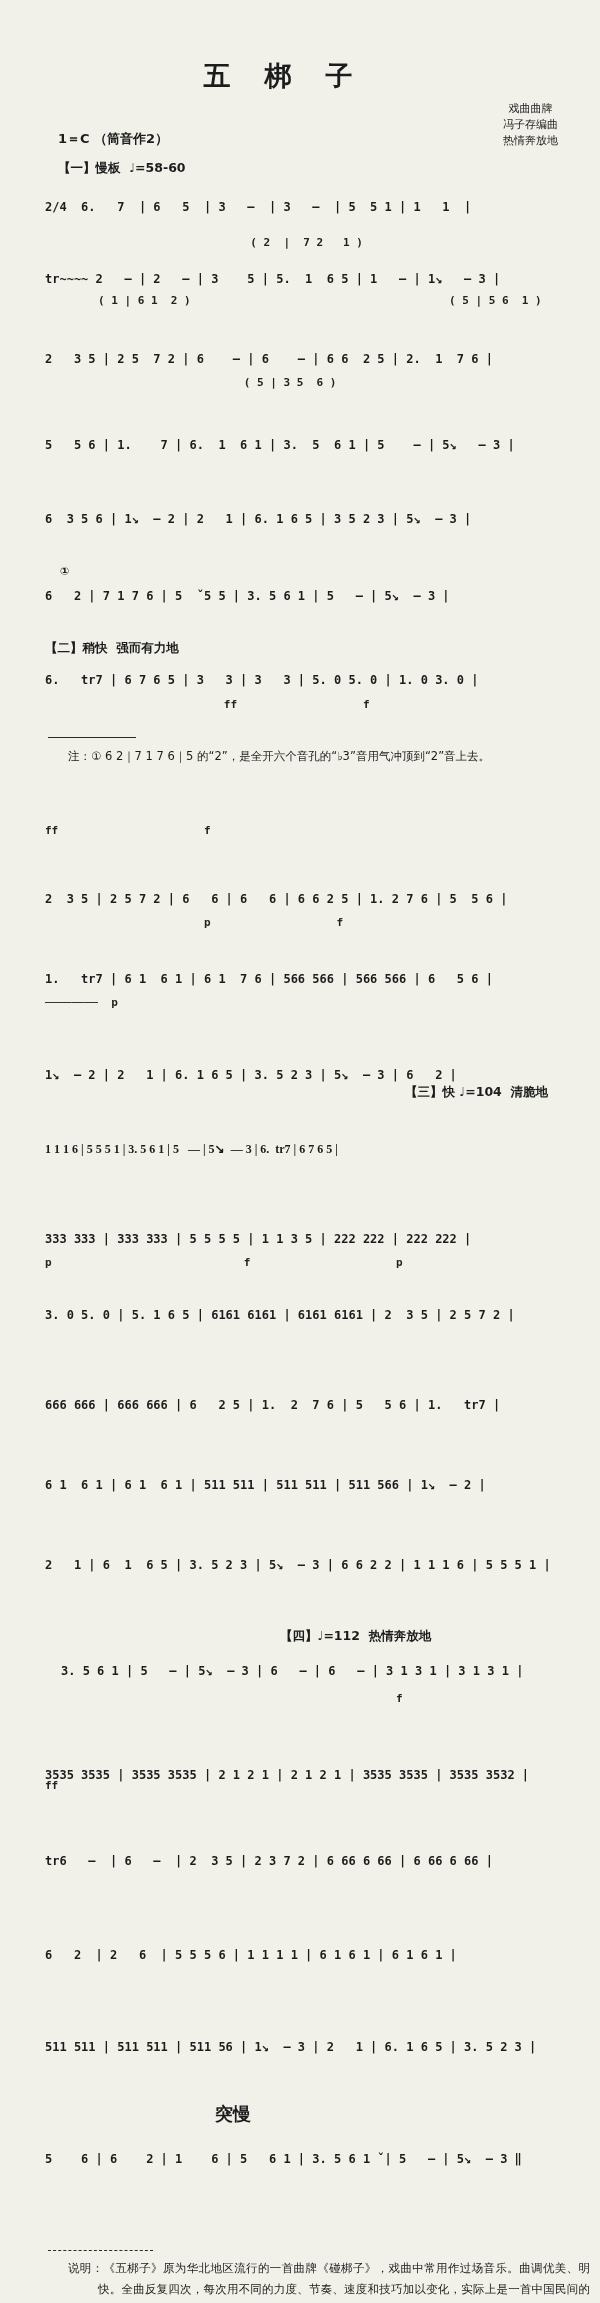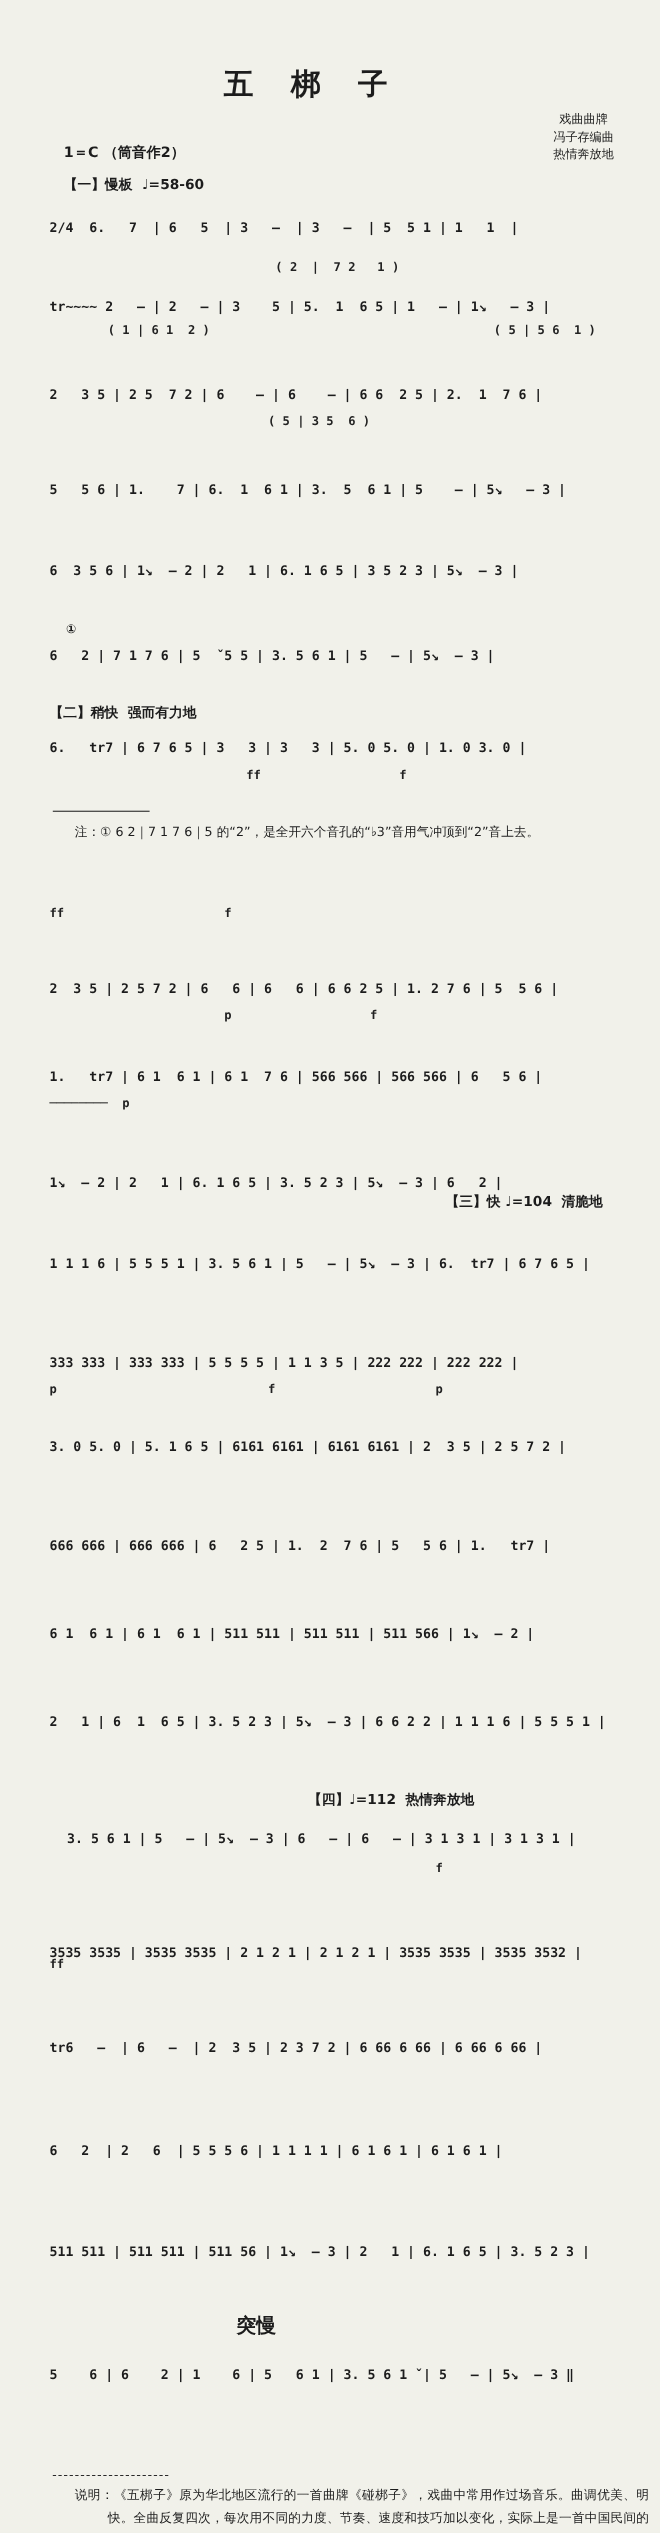--- a/index.html
+++ b/index.html
@@ -118,21 +118,21 @@
   <div class="sys" style="top:892px;">2  3 5 | 2 5 7 2 | 6   6 | 6   6 | 6 6 2 5 | 1. 2 7 6 | 5  5 6 |</div>
   <div class="sub" style="top:916px;">                        p                   f</div>
 
   <div class="sys" style="top:972px;">1.   tr7 | 6 1  6 1 | 6 1  7 6 | 566 566 | 566 566 | 6   5 6 |</div>
   <div class="sub" style="top:996px;">────────  p</div>
 
   <div class="sys" style="top:1068px;">1↘  — 2 | 2   1 | 6. 1 6 5 | 3. 5 2 3 | 5↘  — 3 | 6   2 |</div>
 
   <div class="secmark" style="left:405px;top:1084px;">【三】快 ♩=104  清脆地</div>
 
-  <div class="sys" style="top:1142px;">1 1 1 6 | 5 5 5 1 | 3. 5 6 1 | 5   — | 5↘  — 3 | 6.  tr7 | 6 7 6 5 |</div>
+  <div class="sys" style="top:1142px;font-family:Liberation Serif, serif;">1 1 1 6 | 5 5 5 1 | 3. 5 6 1 | 5   — | 5↘  — 3 | 6.  tr7 | 6 7 6 5 |</div>
 
   <div class="sys" style="top:1232px;">333 333 | 333 333 | 5 5 5 5 | 1 1 3 5 | 222 222 | 222 222 |</div>
   <div class="sub" style="top:1256px;">p                             f                      p</div>
 
   <div class="sys" style="top:1308px;">3. 0 5. 0 | 5. 1 6 5 | 6161 6161 | 6161 6161 | 2  3 5 | 2 5 7 2 |</div>
 
   <div class="sys" style="top:1398px;">666 666 | 666 666 | 6   2 5 | 1.  2  7 6 | 5   5 6 | 1.   tr7 |</div>
 
   <div class="sys" style="top:1478px;">6 1  6 1 | 6 1  6 1 | 511 511 | 511 511 | 511 566 | 1↘  — 2 |</div>
 

